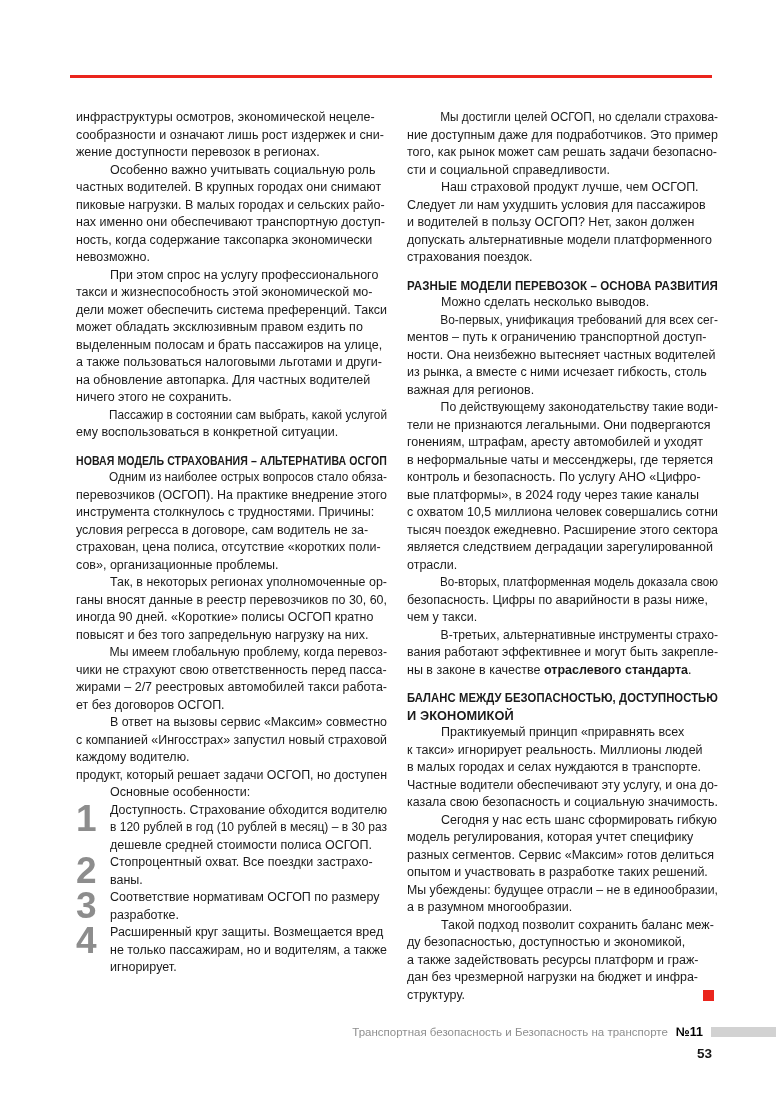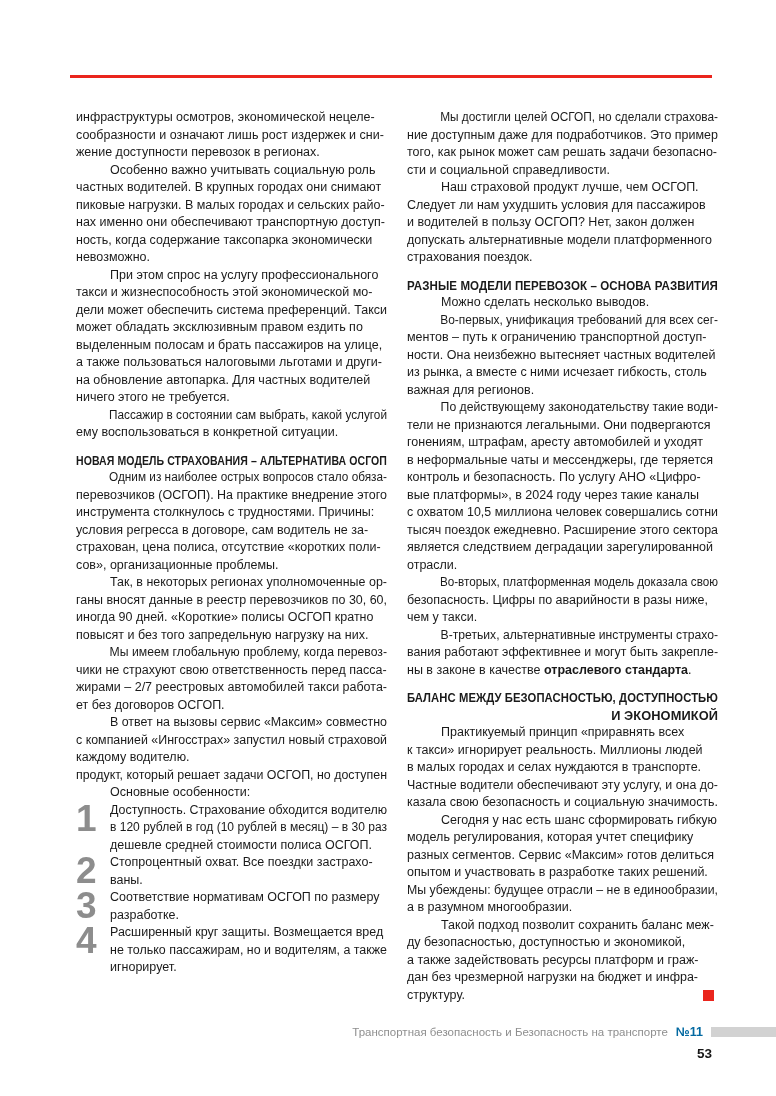--- a/index.html
+++ b/index.html
@@ -6,35 +6,35 @@
   .page {
     position:relative; width:776px; height:1096px; background:#ffffff;
     font-family:"Liberation Sans", sans-serif; color:#1a1a1a; overflow:hidden;
   }
   .top-rule { position:absolute; left:70px; top:75px; width:642px; height:3px; }
   .columns { position:absolute; left:76px; top:109px; width:642px; display:flex; gap:20px; }
   .col { width:311px; }
   .tline { position:relative; height:17.5px; line-height:17.5px; font-size:12.5px; white-space:nowrap; }
   .tline.first { text-indent:17px; }
   .fit { display:inline-block; transform-origin:0 50%; white-space:nowrap; }
-  .heading { margin-top:10px;text-align:right; }
+  .heading { margin-top:10px; }
   .heading .tline { font-weight:700; font-size:12.8px; letter-spacing:0.1px; }
   .litem { display:flex; }
   .lnum {
     width:34px; flex:0 0 34px; font-size:37px; line-height:33px;
     font-weight:700; letter-spacing:-1px;
   }
   .ltext { flex:1 1 auto; min-width:0; }
   .endmark { position:absolute; right:4px; top:3px; width:11px; height:11px; display:inline-block; }
   .footer-line {
     position:absolute; left:0; top:1025px; width:776px; height:14px;
     display:flex; justify-content:flex-end; align-items:center; gap:8px;
   }
   .journal { font-size:11.5px; color:#8e8e8e; }
-  .issue { font-size:12.5px; font-weight:700; color:#0369a1; }
+  .issue { font-size:12.5px; font-weight:700; color:#000000; }
   .footer-bar { width:65px; height:10px; flex:0 0 65px; }
   .pagenum { position:absolute; top:1046px; right:64px; font-size:13.5px; font-weight:700; color:#161616; }
 </style>
 </head>
 <body>
 
 <div class="page">
   <div class="top-rule" style="background: rgb(234, 37, 29);"></div>
   <div class="columns">
     <div class="col" id="col-0">
@@ -52,21 +52,21 @@
           <div class="tline"><span class="fit">невозможно.</span></div>
         </div>
         <div class="para">
           <div class="tline first"><span class="fit">При этом спрос на услугу профессионального</span></div>
           <div class="tline"><span class="fit">такси и жизнеспособность этой экономической мо-</span></div>
           <div class="tline"><span class="fit" style="transform: scaleX(0.998495);">дели может обеспечить система преференций. Такси</span></div>
           <div class="tline"><span class="fit">может обладать эксклюзивным правом ездить по</span></div>
           <div class="tline"><span class="fit">выделенным полосам и брать пассажиров на улице,</span></div>
           <div class="tline"><span class="fit">а также пользоваться налоговыми льготами и други-</span></div>
           <div class="tline"><span class="fit">на обновление автопарка. Для частных водителей</span></div>
-          <div class="tline"><span class="fit">ничего этого не требуется.</span></div>
+          <div class="tline"><span class="fit">ничего этого не сохранить.</span></div>
         </div>
         <div class="para">
           <div class="tline first"><span class="fit" style="transform: scaleX(0.941647);">Пассажир в состоянии сам выбрать, какой услугой</span></div>
           <div class="tline"><span class="fit">ему воспользоваться в конкретной ситуации.</span></div>
         </div>
         <div class="heading">
           <div class="tline"><span class="fit" style="transform: scaleX(0.822208);">НОВАЯ МОДЕЛЬ СТРАХОВАНИЯ – АЛЬТЕРНАТИВА ОСГОП</span></div>
         </div>
         <div class="para">
           <div class="tline first"><span class="fit" style="transform: scaleX(0.94382);">Одним из наиболее острых вопросов стало обяза-</span></div>

